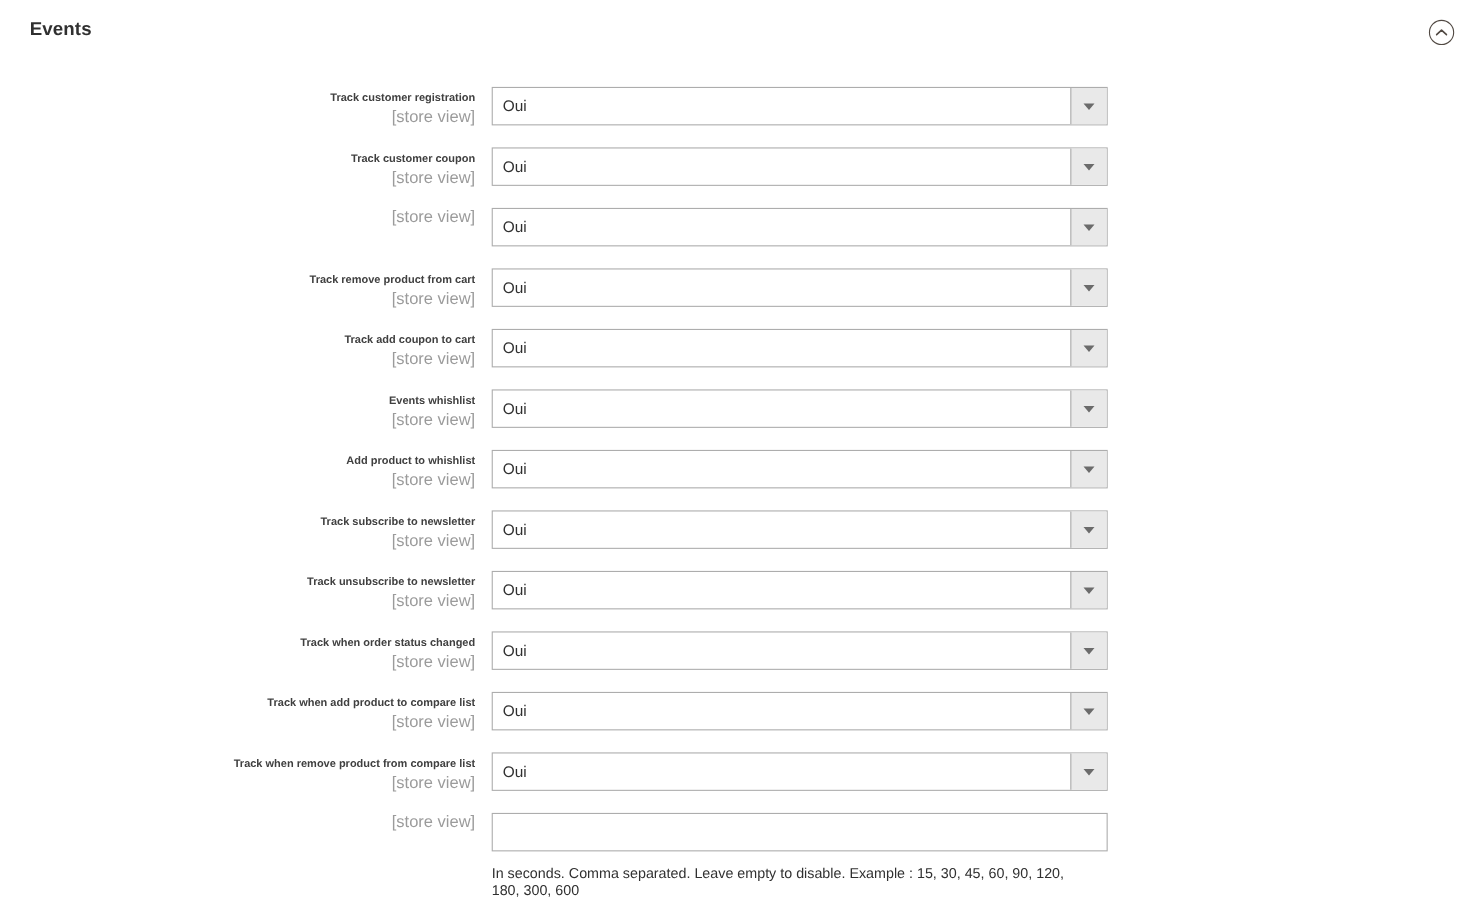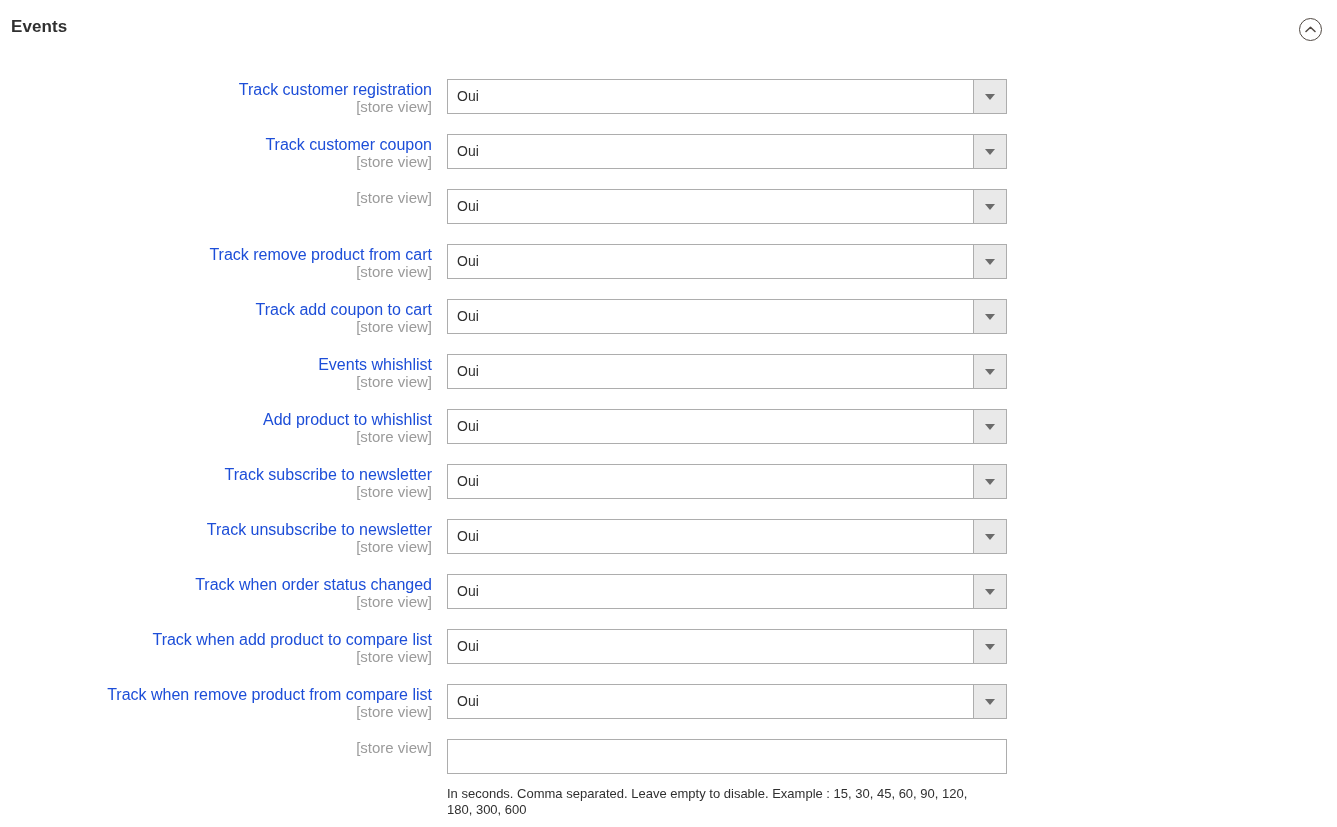--- a/index.html
+++ b/index.html
@@ -17,21 +17,21 @@
     overflow: hidden;
   }
 
   
   .section-header {
     position: relative;
     height: 56px;
   }
   .section-title {
     position: absolute;
-    left: 11px;
+    left: 27px;
     top: 17px;
     font-size: 17px;
     font-weight: bold;
     color: #303030;
     letter-spacing: 0.1px;
   }
   .collapse-toggle {
     position: absolute;
     right: 15px;
     top: 18px;
@@ -62,23 +62,23 @@
   }
   .label-col {
     position: absolute;
     left: 0;
     width: 432px;
     text-align: right;
     top: 0;
   }
   .field-label {
     display: block;
-    font-size: 16px;
-    font-weight: normal;
-    color: #1d4ed8;
+    font-size: 10px;
+    font-weight: bold;
+    color: #404040;
     line-height: 16px;
     padding-top: 3px;
   }
   .field-scope {
     display: block;
     font-size: 15px;
     color: #9b9b9b;
     line-height: 13px;
     padding-top: 2px;
   }

